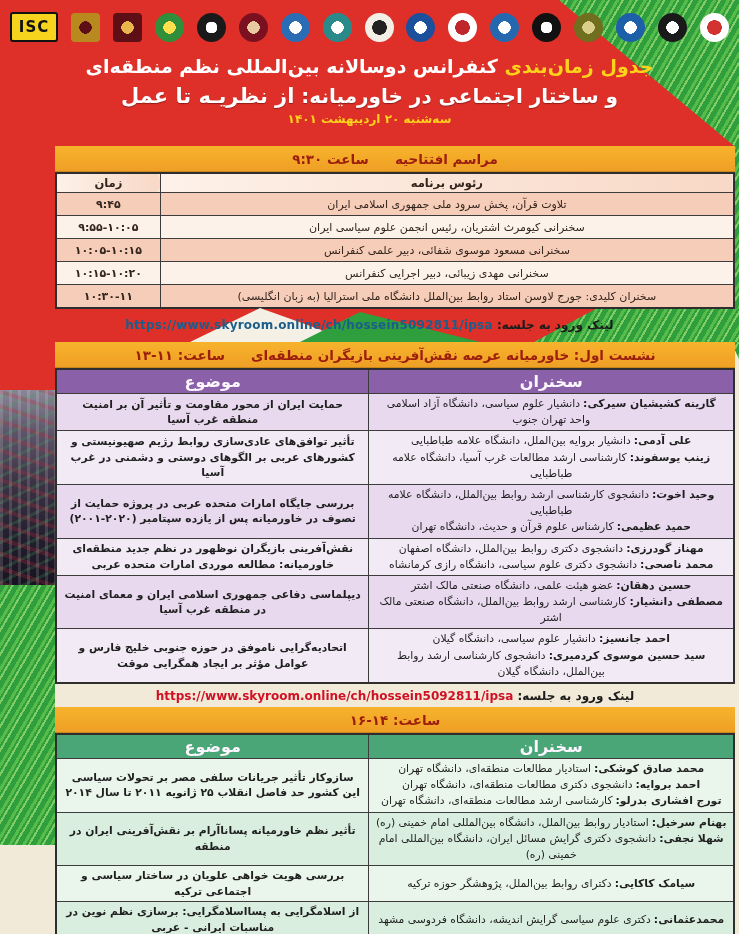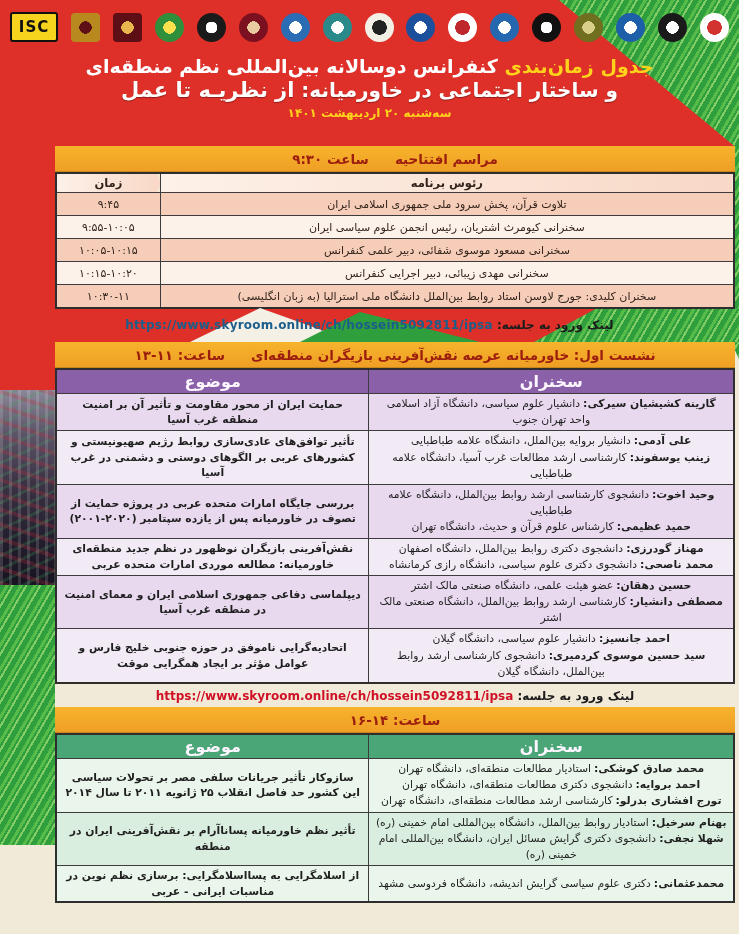--- a/index.html
+++ b/index.html
@@ -1,18 +1,18 @@
 <!DOCTYPE html>
 <html lang="fa" dir="rtl"><head>
 <meta charset="utf-8">
 <style>
   html,body{margin:0;padding:0;}
   body{width:739px;font-family:"DejaVu Sans",sans-serif;}
   .page{position:relative;width:739px;height:934px;background:#f2ead9;overflow:hidden;display:flex;flex-direction:column;}
-  .ltr{direction:ltr;unicode-bidi:isolate;}
+  .ltr{direction:ltr;unicode-bidi:isolate;font-weight:bold;}
 
   
   .band-left-red{position:absolute;left:0;top:140px;width:55px;height:250px;background:#de2f28;z-index:0;}
   .band-left-photo{position:absolute;left:0;top:390px;width:55px;height:195px;z-index:0;
     background:linear-gradient(180deg,#8a8798 0%,#5c5468 22%,#3b3344 48%,#241f2e 75%,#171320 100%);}
   .band-left-photo:after{content:"";position:absolute;inset:0;
     background:repeating-linear-gradient(90deg,rgba(255,255,255,.14) 0 3px,rgba(0,0,0,0) 3px 9px),
                repeating-linear-gradient(18deg,rgba(190,40,60,.25) 0 4px,rgba(0,0,0,0) 4px 14px),
                repeating-linear-gradient(-25deg,rgba(60,160,90,.22) 0 3px,rgba(0,0,0,0) 3px 12px);}
   .band-left-green{position:absolute;left:0;top:585px;width:55px;height:260px;z-index:0;
@@ -42,21 +42,21 @@
   .logo:nth-child(12){background:radial-gradient(circle,#e8c9a0 0 30%,#7a1020 31%);}
   .logo:nth-child(13){background:radial-gradient(circle,#ffffff 0 28%,#1a1a1a 29%);}
   .logo:nth-child(14){background:radial-gradient(circle,#ffe14d 0 30%,#2f8f3a 31%);}
   .logo:nth-child(15){border-radius:4px;background:radial-gradient(circle,#e8b64d 0 30%,#5e0f16 31%);}
   .logo:nth-child(16){border-radius:4px;background:radial-gradient(circle,#5e0f16 0 30%,#b8891f 31%);}
   .logo-isc{width:44px;height:26px;border-radius:3px;background:#f6d31c;border:2px solid #111;color:#111;
     font-weight:bold;font-size:15px;display:flex;align-items:center;justify-content:center;letter-spacing:1px;flex:0 0 auto;}
   .titles{position:relative;text-align:center;padding-top:8px;}
   .t-line1{font-size:19px;font-weight:bold;color:#ffffff;}
   .t-line1 .hl{color:#ffd21c;margin-top:36px;}
-  .t-line2{font-size:20px;font-weight:bold;color:#ffffff;margin-top:1px;text-shadow:0 1px 1px rgba(0,0,0,.35);}
+  .t-line2{font-size:20px;font-weight:bold;color:#ffffff;margin-top:7px;text-shadow:0 1px 1px rgba(0,0,0,.35);}
   .t-line2 .xb{font-size:21px;}
   .t-date{font-size:12px;font-weight:bold;color:#ffd21c;margin-top:4px;}
 
   
   .content{position:relative;z-index:1;flex:1 1 auto;padding:0 4px 0 55px;display:flex;flex-direction:column;}
   .bar{background:linear-gradient(180deg,#f7b32c,#ef9f25);border-bottom:1px solid #c8861b;color:#9c1e0e;
     font-weight:bold;font-size:13.5px;display:flex;justify-content:center;align-items:center;gap:26px;
     height:25px;flex:0 0 auto;}
   table{border-collapse:collapse;width:100%;table-layout:fixed;}
   td,th{border:1px solid #3c3c3c;text-align:center;vertical-align:middle;padding:2px 6px;}
@@ -279,20 +279,26 @@
         </tr>
         <tr>
           <td>
             <div class="spk"><span class="spk-name">بهنام سرخیل:</span><span>استادیار روابط بین‌الملل، دانشگاه بین‌المللی امام خمینی (ره)</span></div>
             <div class="spk"><span class="spk-name">شهلا نجفی:</span><span>دانشجوی دکتری گرایش مسائل ایران، دانشگاه بین‌المللی امام خمینی (ره)</span></div>
           </td>
           <td class="topic-cell">تأثیر نظم خاورمیانه پساناآرام بر نقش‌آفرینی ایران در منطقه</td>
         </tr>
         <tr>
           <td>
+            <div class="spk"><span class="spk-name">سیامک کاکایی:</span><span>دکترای روابط بین‌الملل، پژوهشگر حوزه ترکیه</span></div>
+          </td>
+          <td class="topic-cell">بررسی هویت خواهی علویان در ساختار سیاسی و اجتماعی ترکیه</td>
+        </tr>
+        <tr>
+          <td>
             <div class="spk"><span class="spk-name">محمدعثمانی:</span><span>دکتری علوم سیاسی گرایش اندیشه، دانشگاه فردوسی مشهد</span></div>
           </td>
           <td class="topic-cell">از اسلامگرایی به پسااسلامگرایی: برسازی نظم نوین در مناسبات ایرانی - عربی</td>
         </tr>
 
       </tbody>
     </table>
 
   </div>
 

